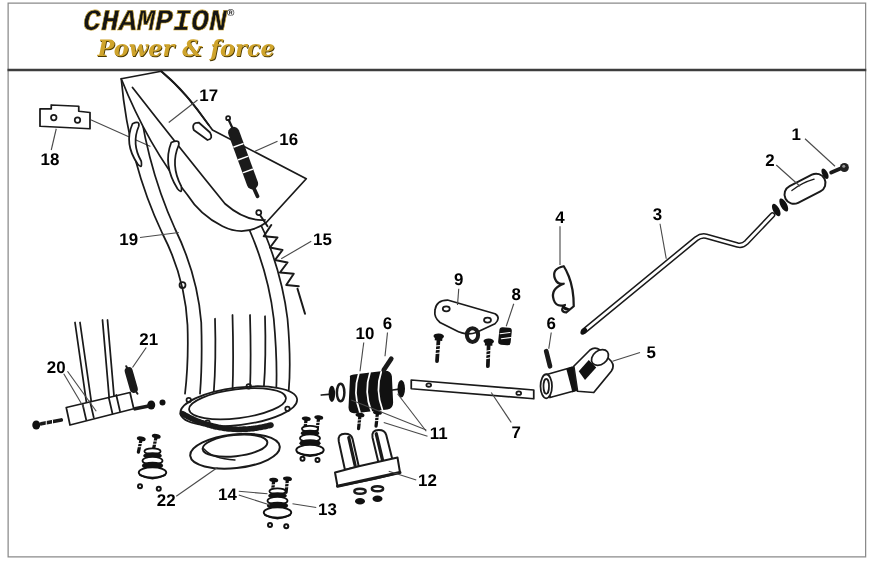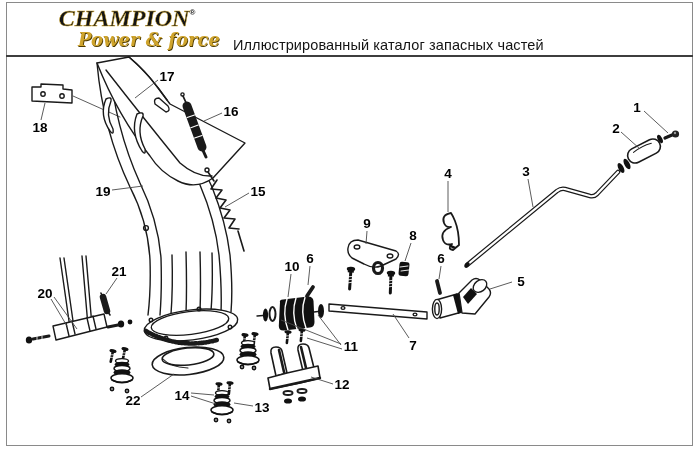--- a/index.html
+++ b/index.html
@@ -1,41 +1,40 @@
 <!DOCTYPE html>
 <html><head>
 <meta charset="utf-8">
 <style>
   *{margin:0;padding:0;box-sizing:border-box}
   html,body{background:#fff}
   body{width:700px;height:452px;overflow:hidden}
   .page{position:relative;width:700px;height:452px;background:#fff;font-family:"Liberation Sans",sans-serif}
   .frame{position:absolute;left:6px;top:2px;width:687px;height:444px;border:1px solid #8a8a8a}
   .logo{position:absolute;left:38px;top:6px;width:178px;text-align:center;line-height:1.05}
-  .brand{font-family:Liberation Serif, serif;font-style:italic;font-weight:bold;font-size:24px;color:#151515;-webkit-text-stroke:0.5px #c9a22e}
+  .brand{font-family:Liberation Mono, monospace;font-style:italic;font-weight:bold;font-size:24px;color:#151515;-webkit-text-stroke:0.5px #c9a22e}
   .reg{font-size:8px;vertical-align:11px;color:#151515;font-weight:bold}
   .tagline{font-family:"DejaVu Serif",serif;font-style:italic;font-weight:bold;font-size:18px;color:#cfa42c;text-shadow:0.6px 0.6px 0 #4d3a00;transform:translateX(22px)}
   .doc-title{position:absolute;left:233px;top:37px;font-size:14.5px;color:#141414;letter-spacing:0.1px}
   .doc-model{position:absolute;left:546px;top:38px;font-size:13.5px;color:#141414}
   .rule{position:absolute;left:6px;top:55px;width:687px;height:2px;background:#3d3d3d}
   svg.diagram{position:absolute;left:0;top:0}
   .callout{font-family:"Liberation Sans",sans-serif;font-size:13.5px;font-weight:bold;fill:#000;text-anchor:middle}
   .leader{stroke:#4a4a4a;stroke-width:0.9;fill:none}
 </style>
 </head>
 <body>
 
 <div class="page">
   <div class="frame"></div>
 
   <div class="logo">
     <div><span class="brand">CHAMPION</span><span class="reg">®</span></div>
     <div class="tagline">Power &amp; force</div>
   </div>
-  <div class="doc-title">Иллюстрированный каталог запасных частей</div>
   <div class="rule"></div>
 
   <svg class="diagram" width="700" height="452" viewBox="0 0 700 452" xmlns="http://www.w3.org/2000/svg">
     <defs>
       <g id="scr">
         <ellipse cx="0" cy="0" rx="3.6" ry="1.8" fill="#111" stroke="none"></ellipse>
         <line x1="0" y1="1" x2="0" y2="11" stroke="#111" stroke-width="2.6"></line>
         <line x1="-1.7" y1="4.2" x2="1.7" y2="3.6" stroke="#fff" stroke-width="0.7"></line>
         <line x1="-1.7" y1="6.8" x2="1.7" y2="6.2" stroke="#fff" stroke-width="0.7"></line>
       </g>

